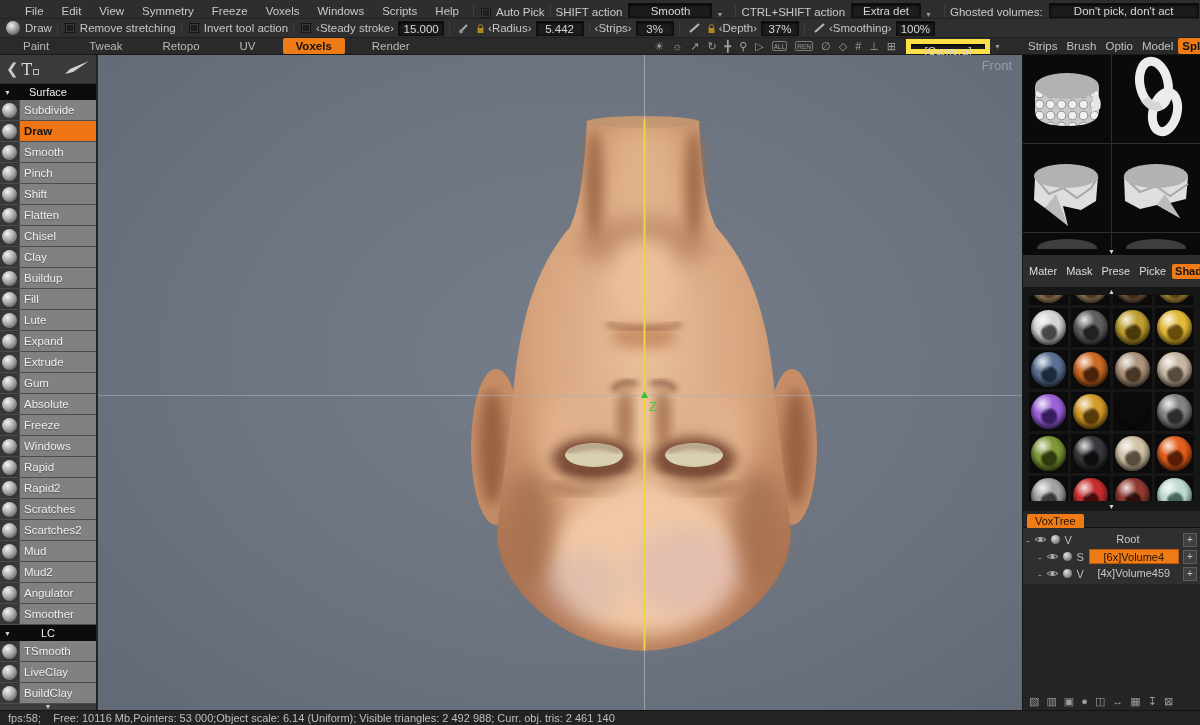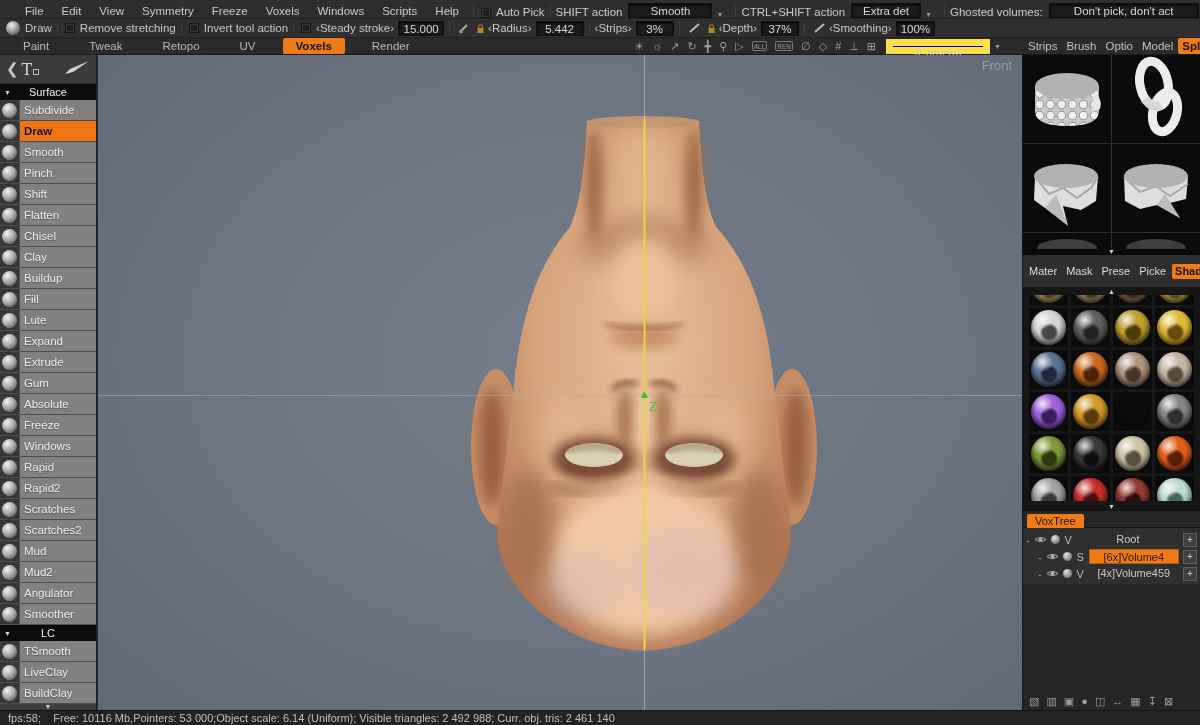--- a/index.html
+++ b/index.html
@@ -33,22 +33,22 @@
   .tabrow { position:absolute; top:38px; left:0; width:1200px; height:17px; background:#2a2a2a;
     border-bottom:1px solid #1a1a1a; display:flex; align-items:center; font-size:11.5px; }
   .room-tabs { display:flex; align-items:center; padding-left:10px; gap:14px; }
   .room-tab { padding:0 13px; height:16px; line-height:16px; color:#b9b9b9; }
   .room-tab.active { background:#ef7b17; color:#141414; border-radius:2px; font-weight:bold; }
   .flex-sp { flex:1; }
   .view-icons { display:flex; align-items:center; gap:8px; color:#9f9f9f; font-size:11px; margin-right:10px; }
   .vicon { line-height:14px; }
   .vicon.small { font-size:6.5px; border:1px solid #7a7a7a; border-radius:2px; padding:0 1px;
     height:10px; line-height:9px; }
-  .camera-box { background:#1c1c1c; border:7px solid #fde047; box-shadow:inset 0 1px 3px #000;
-    color:#d2d2d2; width:104px; text-align:center; height:15px; line-height:14px; }
+  .camera-box { background:#1c1c1c; border:5px solid #fde047; box-shadow:inset 0 1px 3px #000;
+    color:#d2d2d2; width:84px; text-align:center; height:15px; line-height:14px; }
   .right-tabs { width:178px; display:flex; align-items:center; font-size:11.5px; gap:1px;
     padding-left:2px; margin-left:14px; }
   .right-tab { padding:0 4px; height:16px; line-height:16px; color:#c2c2c2; }
   .right-tab.active { background:#ef7b17; color:#141414; border-radius:2px; font-weight:bold; }
 
   
   .sidebar { position:absolute; left:0; top:55px; width:97px; height:655px; background:#3d3d3d;
     border-right:1px solid #1f1f1f; display:flex; flex-direction:column; overflow:hidden; }
   .sb-head { height:32px; background:#3b3b3b; border-bottom:1px solid #2a2a2a; display:flex;
     align-items:center; padding:0 6px; }

